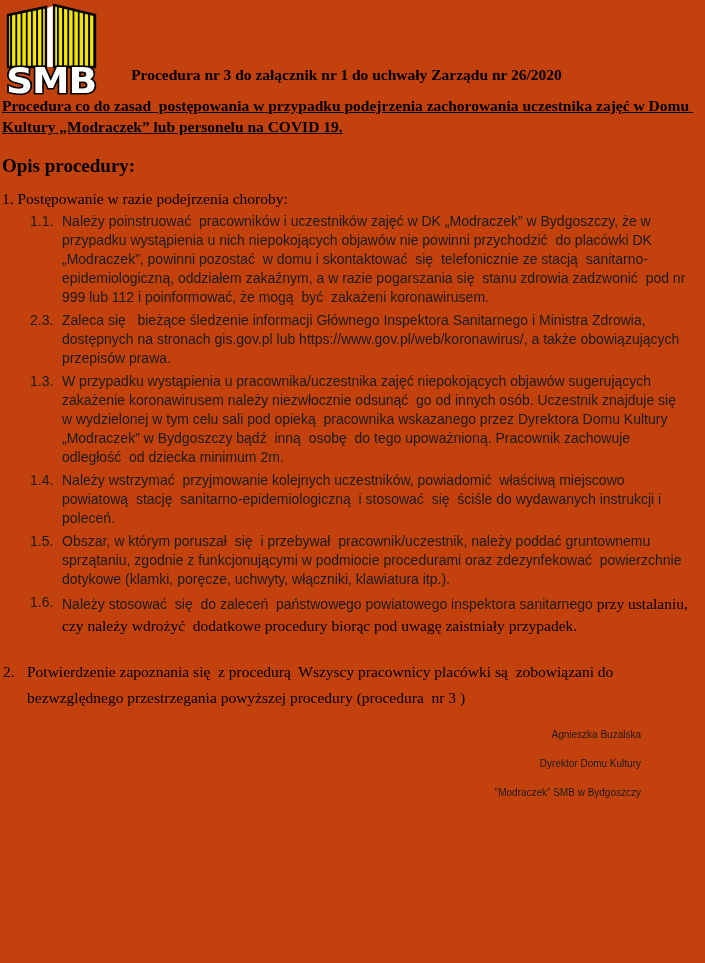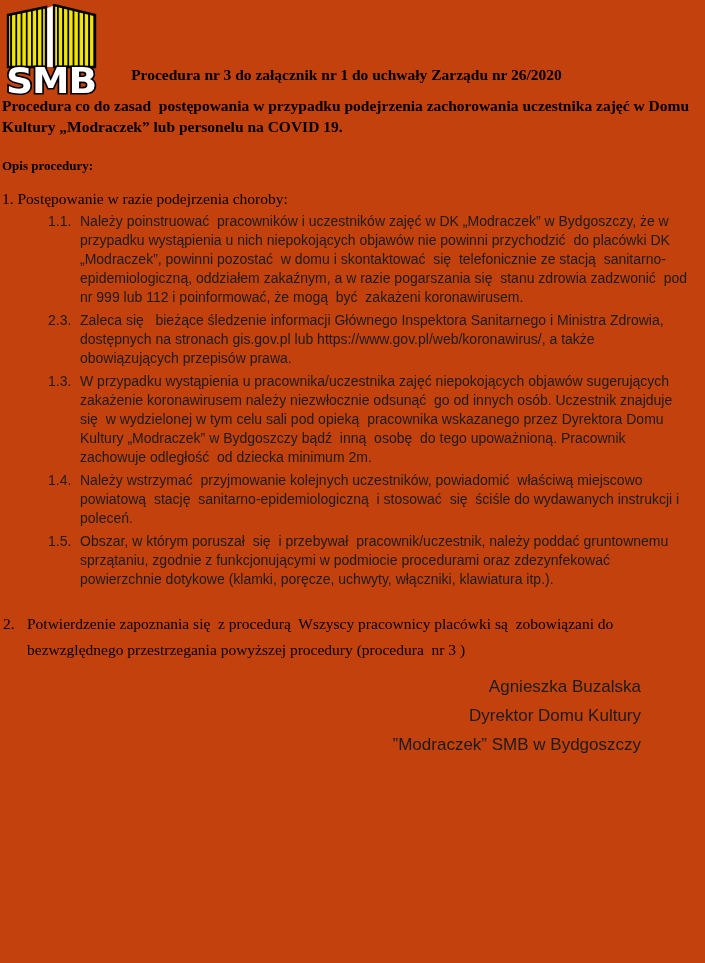--- a/index.html
+++ b/index.html
@@ -29,51 +29,52 @@
     font-size: 15.5px;
     line-height: 21px;
   }
   .subtitle {
     margin: 10px 10px 0 2px;
     font-family: "Liberation Serif", "DejaVu Serif", serif;
     font-weight: bold;
     font-size: 15.5px;
     line-height: 21px;
     white-space: pre-wrap;
+    text-decoration: underline;
   }
   .section-heading {
     margin: 18px 0 0 2px;
     font-family: "Liberation Serif", "DejaVu Serif", serif;
     font-weight: bold;
-    font-size: 13px;
+    font-size: 19px;
     line-height: 21px;
   }
   .item1 {
     margin: 12px 0 0 2px;
     font-family: "Liberation Serif", "DejaVu Serif", serif;
     font-size: 15.5px;
     line-height: 21px;
   }
 
-  .sublist { margin-top: 3px; padding-left: 18px; }
+  .sublist { margin-top: 3px; }
   .sub-item { display: flex; align-items: flex-start; margin-bottom: 4px; }
   .sub-item .num  { flex: 0 0 auto; width: 32px; margin-left: 30px; }
   .sub-item .text { flex: 1 1 auto; padding-right: 14px; white-space: pre-wrap; }
 
   .item2 { display: flex; align-items: flex-start; margin-top: 22px; }
   .item2 .num  { flex: 0 0 auto; width: 24px; padding-left: 3px; }
   .item2 .text { flex: 1 1 auto; padding-right: 30px; white-space: pre-wrap; }
   .item2 .num, .item2 .text { line-height: 26px; }
 
   .signature {
     margin-top: 16px;
     text-align: right;
     padding-right: 64px;
     font-family: "Liberation Sans", "DejaVu Sans", sans-serif;
-    font-size: 17px;
+    font-size: 10px;
     color: #1c1c1c;
   }
   .signature .sig-line { line-height: 15px; margin-bottom: 14px; }
 </style>
 </head>
 <body>
 
 <div class="page">
 
   <div class="logo">
@@ -121,20 +122,24 @@
     <div class="sub-item">
       <span class="num f-sans">1.4.</span>
       <span class="text"><span class="f-sans">Należy wstrzymać  przyjmowanie kolejnych uczestników, powiadomić  właściwą miejscowo powiatową  stację  sanitarno-epidemiologiczną  i stosować  się  ściśle do wydawanych instrukcji i poleceń.</span></span>
     </div>
 
     <div class="sub-item">
       <span class="num f-sans">1.5.</span>
       <span class="text"><span class="f-sans">Obszar, w którym poruszał  się  i przebywał  pracownik/uczestnik, należy poddać gruntownemu sprzątaniu, zgodnie z funkcjonującymi w podmiocie procedurami oraz zdezynfekować  powierzchnie dotykowe (klamki, poręcze, uchwyty, włączniki, klawiatura itp.).</span></span>
     </div>
 
+    <div class="sub-item">
+      <span class="num f-sans">1.6.</span>
+      <span class="text"><span class="f-sans">Należy stosować  się  do zaleceń  państwowego powiatowego inspektora sanitarnego </span><span class="f-serif">przy ustalaniu, czy należy wdrożyć  dodatkowe procedury biorąc pod uwagę zaistniały przypadek.</span></span>
+    </div>
 
 
   </div>
 
   <div class="item2">
     <span class="num f-serif">2.</span>
     <span class="text f-serif">Potwierdzenie zapoznania się  z procedurą  Wszyscy pracownicy placówki są  zobowiązani do bezwzględnego przestrzegania powyższej procedury (procedura  nr 3 )</span>
   </div>
 
   <div class="signature">

